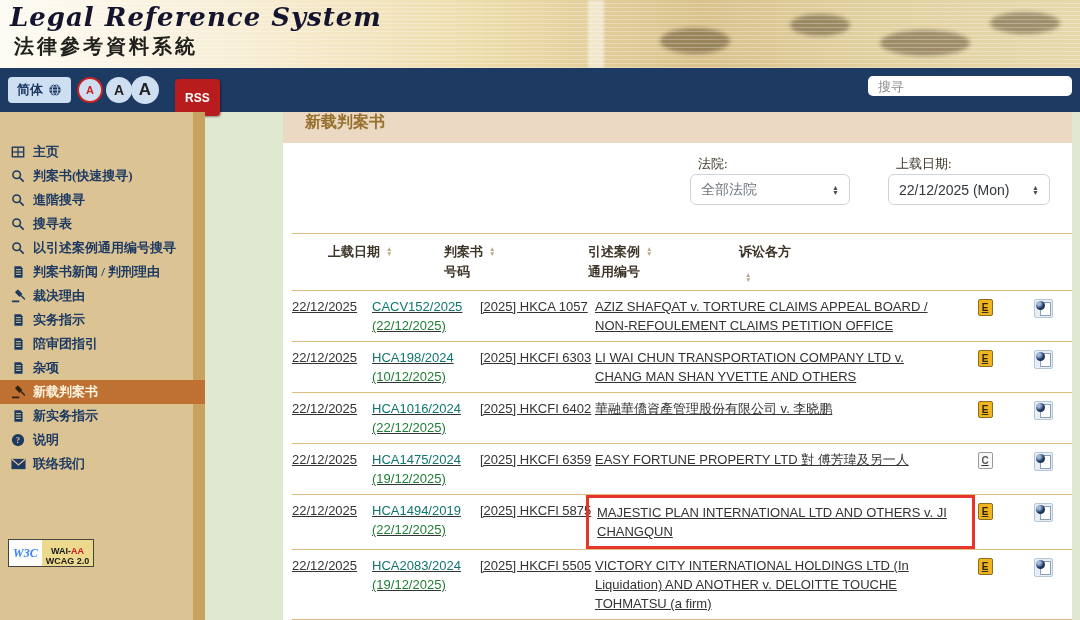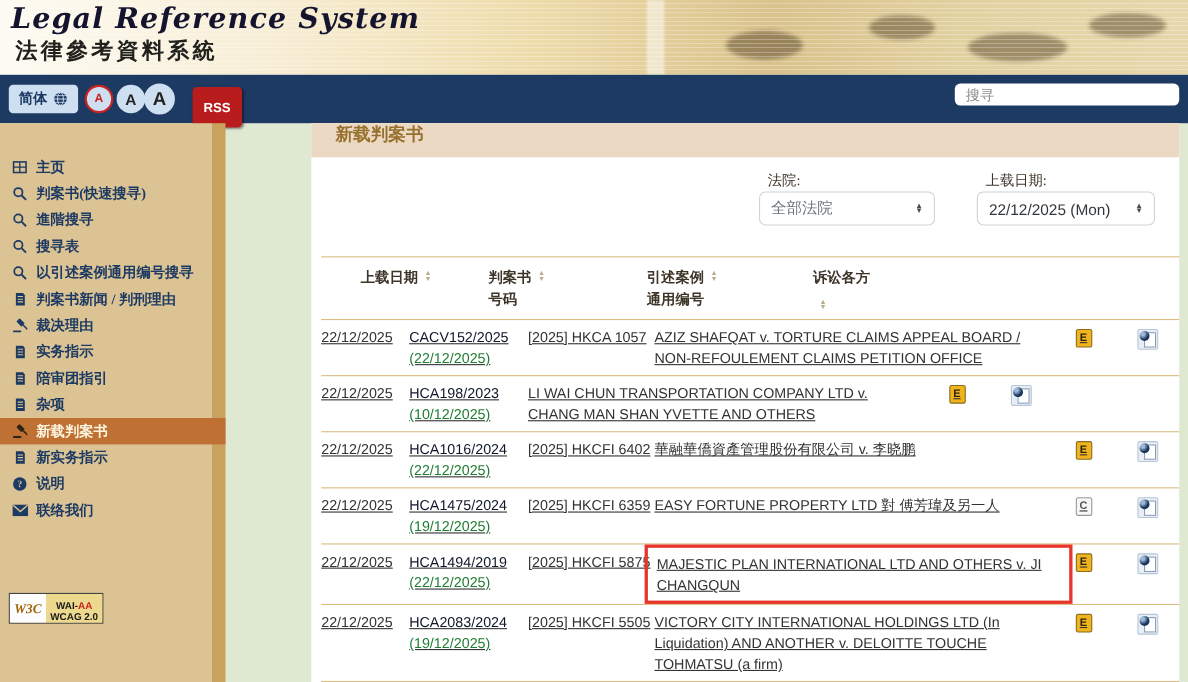--- a/index.html
+++ b/index.html
@@ -35,21 +35,21 @@
 
   
   #sidebar{position:absolute;left:0;top:112px;width:205px;bottom:0;
     background:linear-gradient(90deg,#dbc394 0,#dbc394 193px,#c9a25f 193px,#c9a25f 205px);padding-top:28px;box-sizing:border-box;}
   .side-item{height:24px;display:flex;align-items:center;gap:7px;padding-left:10px;cursor:pointer;
     color:#1d3a63;font:bold 13px "Liberation Serif",serif;}
   .side-item .s-icon{width:16px;height:16px;display:inline-flex;align-items:center;justify-content:center;color:#1d3a63;flex:0 0 16px;}
   .side-item.active{background:#bf7134;color:#fdf4de;}
   .side-item.active .s-icon{color:#2e2313;}
   #wcag-badge{position:absolute;left:8px;top:427px;height:26px;display:flex;border:1px solid #444;cursor:pointer;}
-  #wcag-w3c{background:#fdfdfd;color:#a16207;font:italic bold 12px "Liberation Serif",serif;display:flex;align-items:center;padding:0 4px;}
+  #wcag-w3c{background:#fdfdfd;color:#3b82f6;font:italic bold 12px "Liberation Serif",serif;display:flex;align-items:center;padding:0 4px;}
   #wcag-right{background:#ecd98e;color:#1a1a1a;font:bold 9px "Liberation Sans",sans-serif;
     display:flex;flex-direction:column;justify-content:flex-end;align-items:center;line-height:10px;padding:0 4px;}
   #wcag-right .aa{color:#cc2222;}
 
   
   #main{position:absolute;left:283px;top:112px;width:789px;bottom:0;background:#fff;}
   #page-title-strip{position:absolute;left:0;top:0;width:789px;height:31px;background:#ecd9c4;}
   #page-title{position:absolute;left:22px;top:0;line-height:31px;font:bold 16px "Liberation Serif",serif;color:#96702d;}
 
   .filter-label{position:absolute;top:43px;font:13px "Liberation Serif",serif;color:#3e3529;}
@@ -70,21 +70,21 @@
   .c0{width:80px;flex:0 0 80px;}
   .c1{width:108px;flex:0 0 108px;}
   .c2{width:115px;flex:0 0 115px;}
   .c3{width:360px;flex:0 0 360px;padding-right:12px;box-sizing:border-box;}
   .c4{width:60px;flex:0 0 60px;display:flex;justify-content:center;}
   .c5{width:57px;flex:0 0 57px;display:flex;justify-content:center;}
   .t-head .c3{display:flex;justify-content:space-between;flex-direction:column;}
   .t-head .hcell{display:flex;align-items:flex-start;margin-left:36px;}
   .sort{display:inline-flex;flex-direction:column;font-size:6.5px;line-height:5px;color:#b9a98b;
     margin-left:6px;margin-top:4px;cursor:pointer;}
-  a.case-link{color:#0f172a;text-decoration:none;cursor:pointer;}
+  a.case-link{color:#0f766e;text-decoration:none;cursor:pointer;}
   .case-date{color:#1e7e34;}
   .lang-badge{width:13px;height:15px;border-radius:2px;font:bold 10px "Liberation Sans",sans-serif;
     display:inline-flex;align-items:center;justify-content:center;margin-top:2px;cursor:pointer;}
   .lang-E{background:#f0b41e;border:1px solid #8a6d1d;color:#2e2313;}
   .lang-C{background:#f7f7f7;border:1px solid #999;color:#555;}
   .globe-doc{position:relative;width:17px;height:17px;background:#e8eef5;border:1px solid #b7c6d6;border-radius:2px;
     margin-top:2px;cursor:pointer;}
   .globe-doc .pg{position:absolute;right:1px;bottom:1px;width:9px;height:12px;background:#fff;border:1px solid #8aa0b8;}
   .globe-doc .gl{position:absolute;left:1px;top:1px;width:9px;height:9px;border-radius:50%;
     background:radial-gradient(circle at 32% 30%,#9fb6d8 0 18%,#1d3a63 55%,#10243f 100%);}
@@ -369,21 +369,22 @@
             </div>
             <div class="c5">
               <span class="globe-doc">
                 <span class="pg"></span>
                 <span class="gl"></span>
               </span>
             </div>
           </div>
           <div class="t-row">
             <div class="c0">22/12/2025</div>
-            <div class="c1"><a class="case-link">HCA198/2023</a><br><span class="case-date">(10/12/2025)</span></div>
+            <div class="c1"><a class="case-link">HCA198/2024</a><br><span class="case-date">(10/12/2025)</span></div>
+            <div class="c2">[2025] HKCFI 6303</div>
             <div class="c3">
               <div>LI WAI CHUN TRANSPORTATION COMPANY LTD v. CHANG MAN SHAN YVETTE AND OTHERS</div>
             </div>
             <div class="c4">
               <span class="lang-badge lang-E">E</span>
             </div>
             <div class="c5">
               <span class="globe-doc">
                 <span class="pg"></span>
                 <span class="gl"></span>

